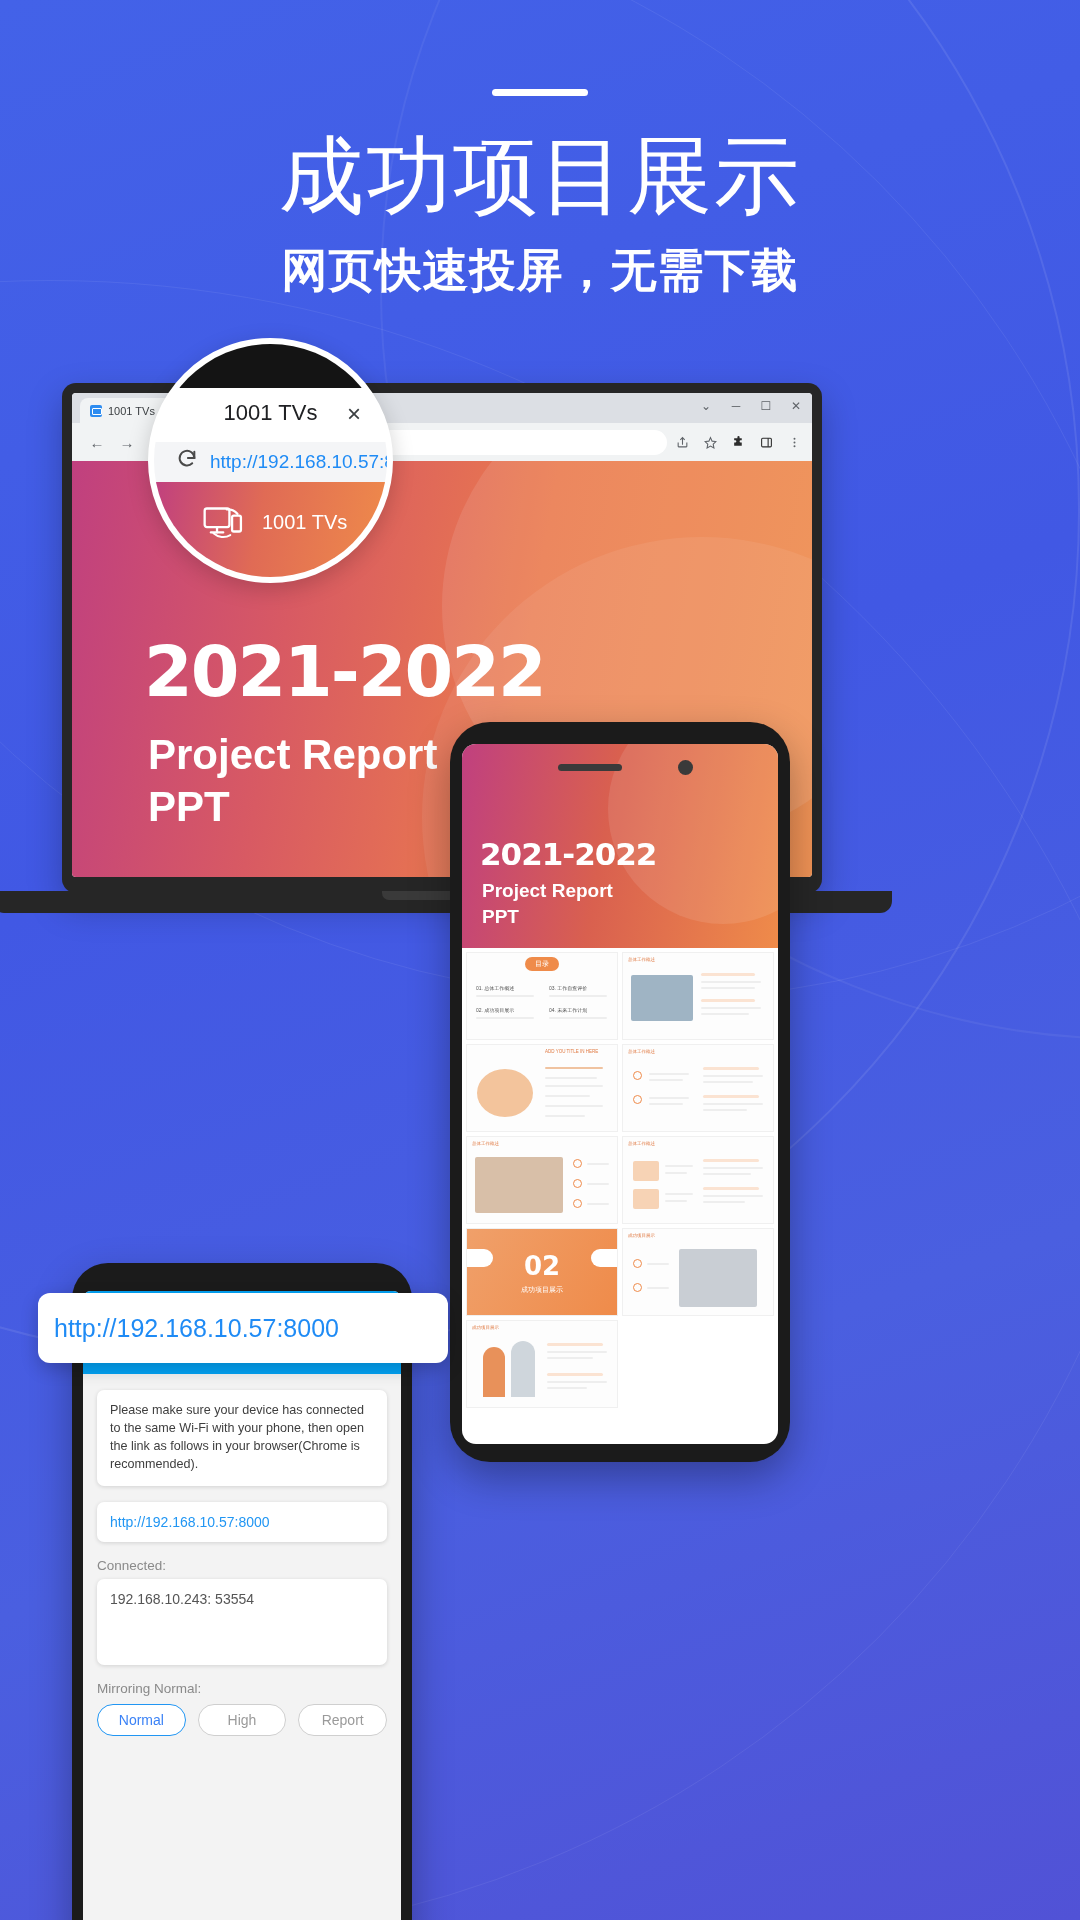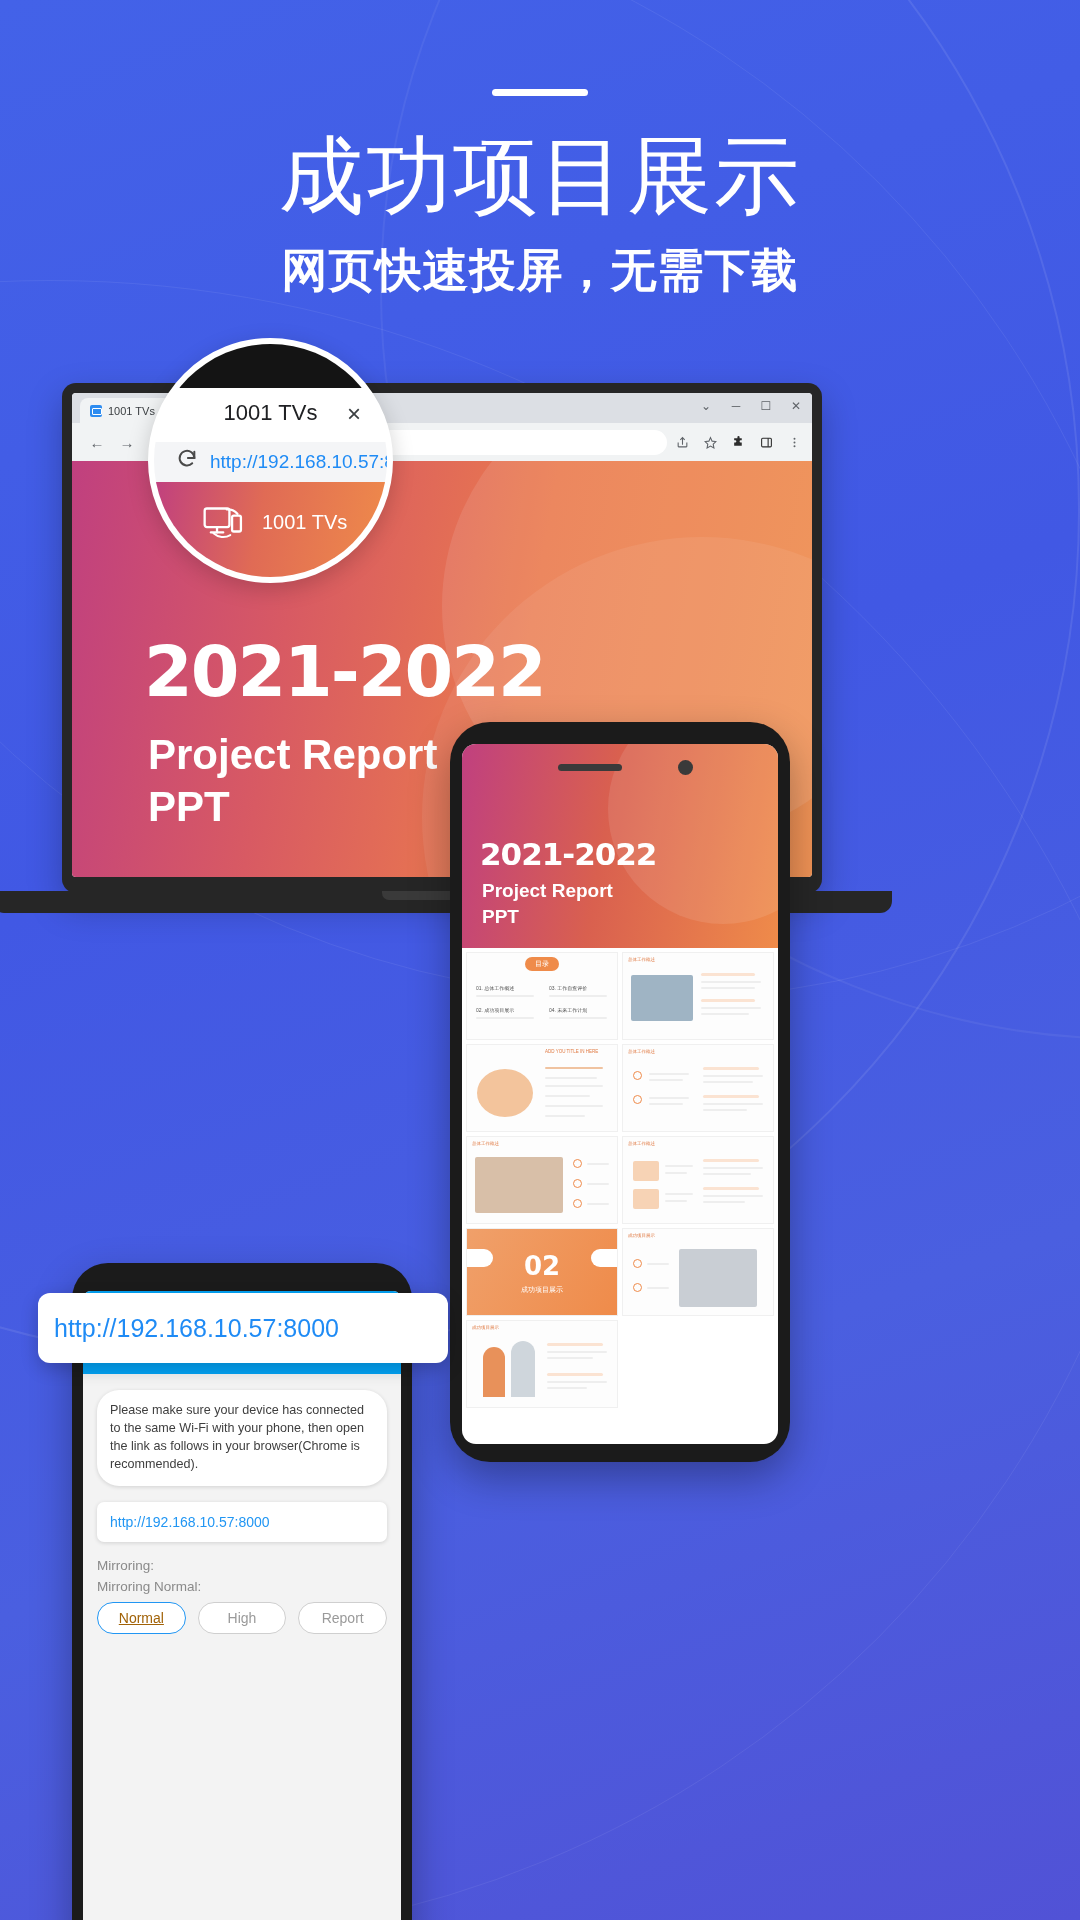--- a/index.html
+++ b/index.html
@@ -191,31 +191,31 @@
     position:relative; color:#fff;
   }
   #appbar-back { position:absolute; left:16px; font-size:26px; line-height:1; }
   #appbar-title { width:100%; text-align:center; font-size:22px; font-weight:bold; }
 
   #app-body { padding:16px 14px; }
   .card {
     background:#fff; border-radius:7px; box-shadow:0 1px 4px rgba(0,0,0,.14);
     padding:12px 13px; margin-bottom:16px;
   }
-  #card-instruction { font-size:12.6px; color:#3e3e3e; line-height:1.42;border-radius:22px; }
+  #card-instruction { font-size:12.6px; color:#3e3e3e; line-height:1.42; }
   #card-wifi { font-size:14px; color:#2196f3; }
   #card-wifi u { text-decoration:underline; }
   .field-label { font-size:13.5px; color:#8a8a8a; margin-bottom:6px; }
   #card-connected { min-height:86px; font-size:14px; color:#555; }
   #quality-row { display:flex; gap:12px; margin-top:8px; }
   .qbtn {
     flex:1; text-align:center; padding:7px 0; border-radius:18px;
     border:1px solid #cfcfcf; color:#9a9a9a; font-size:14px; background:#fff;
   }
-  .qbtn.active { border-color:#2196f3; color:#a16207;text-decoration:underline; }
+  .qbtn.active { border-color:#2196f3; color:#3b82f6; }
 
   
   #url-callout {
     position:absolute; left:38px; top:1293px; width:410px; height:70px;
     background:#fff; border-radius:12px; box-shadow:0 6px 18px rgba(0,0,0,.2);
     display:flex; align-items:center; padding-left:16px;
     font-size:25px; color:#1f8bf5; z-index:40;
   }
 </style>
 </head>
@@ -507,21 +507,24 @@
       </div>
 
       <div id="app-body">
         <div class="card" id="card-instruction">Please make sure your device has connected to the same Wi-Fi with your phone, then open the link as follows in your browser(Chrome is recommended).</div>
 
 
         <div class="card" style="color:#2196f3; font-size:14px;">
           <span>http://192.168.10.57:8000</span>
         </div>
 
-        <div class="field-label">Mirroring:</div>
+        <div class="field-label">Connected:</div>
+        <div class="card" id="card-connected">
+          <span>192.168.10.243: 53554</span>
+        </div>
 
         <div class="field-label">Mirroring Normal:</div>
         <div id="quality-row">
           <button class="qbtn active">Normal</button>
           <button class="qbtn">High</button>
           <button class="qbtn">Report</button>
         </div>
       </div>
 
     </div>

